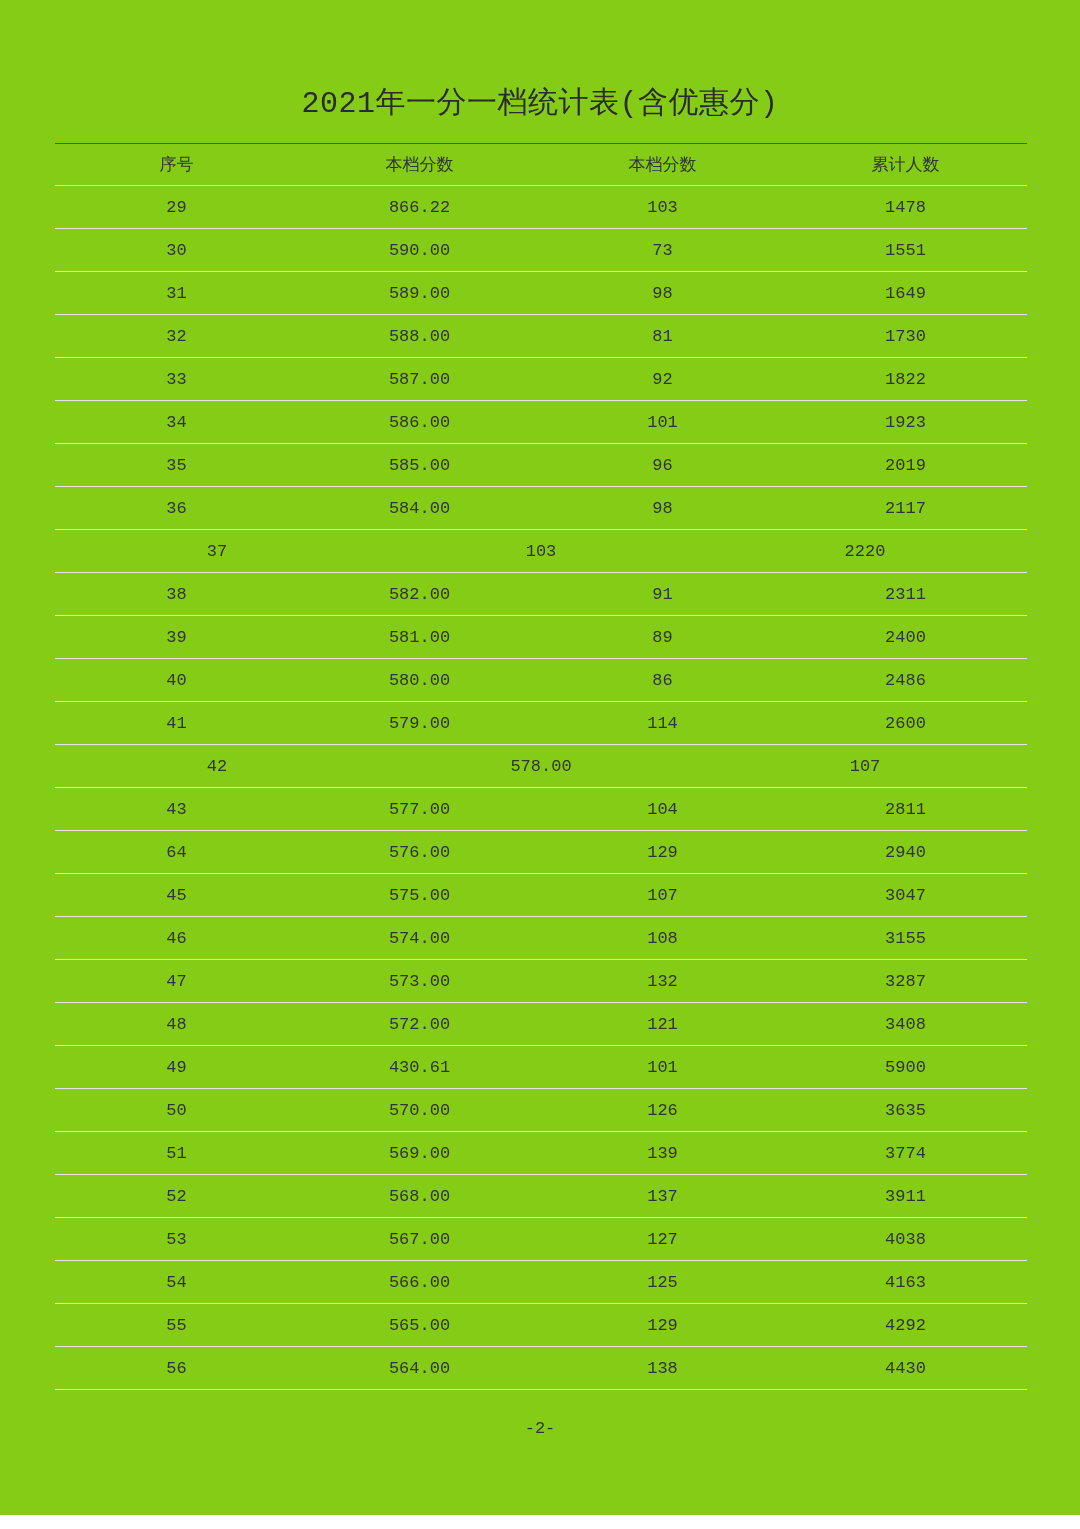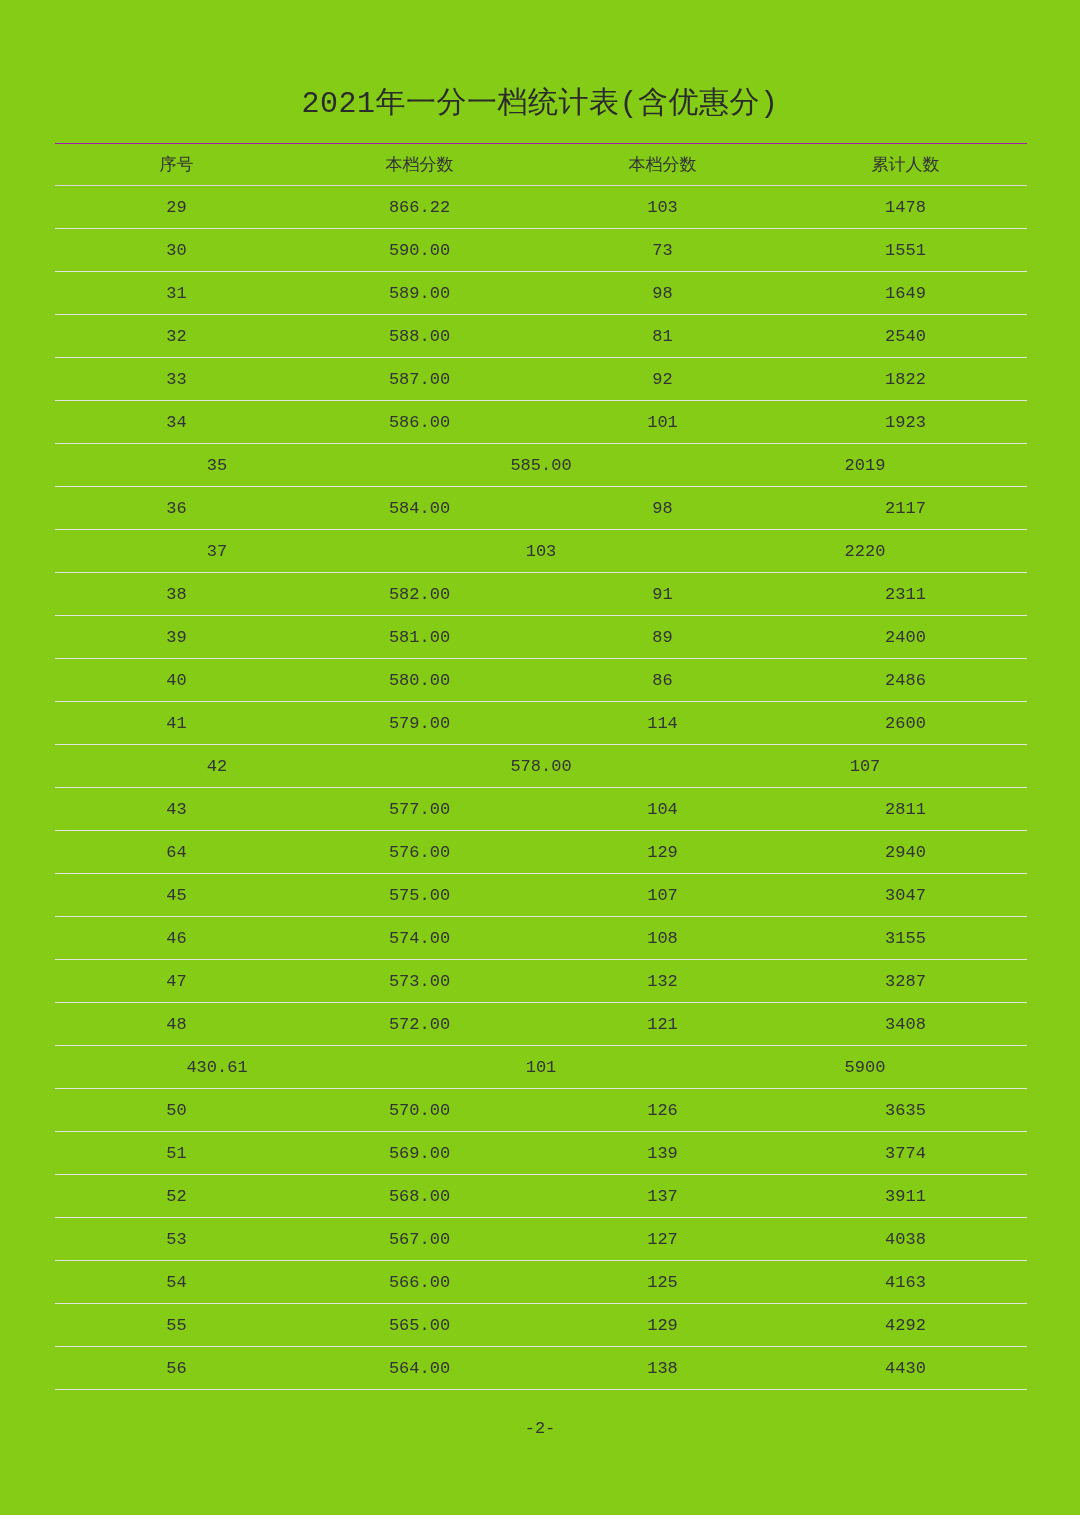--- a/index.html
+++ b/index.html
@@ -91,37 +91,38 @@
         <div class="row">
           <div class="cell">31</div>
           <div class="cell">589.00</div>
           <div class="cell">98</div>
           <div class="cell">1649</div>
         </div>
         <div class="row">
           <div class="cell">32</div>
           <div class="cell">588.00</div>
           <div class="cell">81</div>
-          <div class="cell">2540</div>
+          <div class="cell">1730</div>
         </div>
         <div class="row">
           <div class="cell">33</div>
           <div class="cell">587.00</div>
           <div class="cell">92</div>
           <div class="cell">1822</div>
         </div>
         <div class="row">
           <div class="cell">34</div>
           <div class="cell">586.00</div>
           <div class="cell">101</div>
           <div class="cell">1923</div>
         </div>
         <div class="row">
           <div class="cell">35</div>
           <div class="cell">585.00</div>
+          <div class="cell">96</div>
           <div class="cell">2019</div>
         </div>
         <div class="row">
           <div class="cell">36</div>
           <div class="cell">584.00</div>
           <div class="cell">98</div>
           <div class="cell">2117</div>
         </div>
         <div class="row">
           <div class="cell">37</div>
@@ -187,20 +188,21 @@
           <div class="cell">132</div>
           <div class="cell">3287</div>
         </div>
         <div class="row">
           <div class="cell">48</div>
           <div class="cell">572.00</div>
           <div class="cell">121</div>
           <div class="cell">3408</div>
         </div>
         <div class="row">
+          <div class="cell">49</div>
           <div class="cell">430.61</div>
           <div class="cell">101</div>
           <div class="cell">5900</div>
         </div>
         <div class="row">
           <div class="cell">50</div>
           <div class="cell">570.00</div>
           <div class="cell">126</div>
           <div class="cell">3635</div>
         </div>

